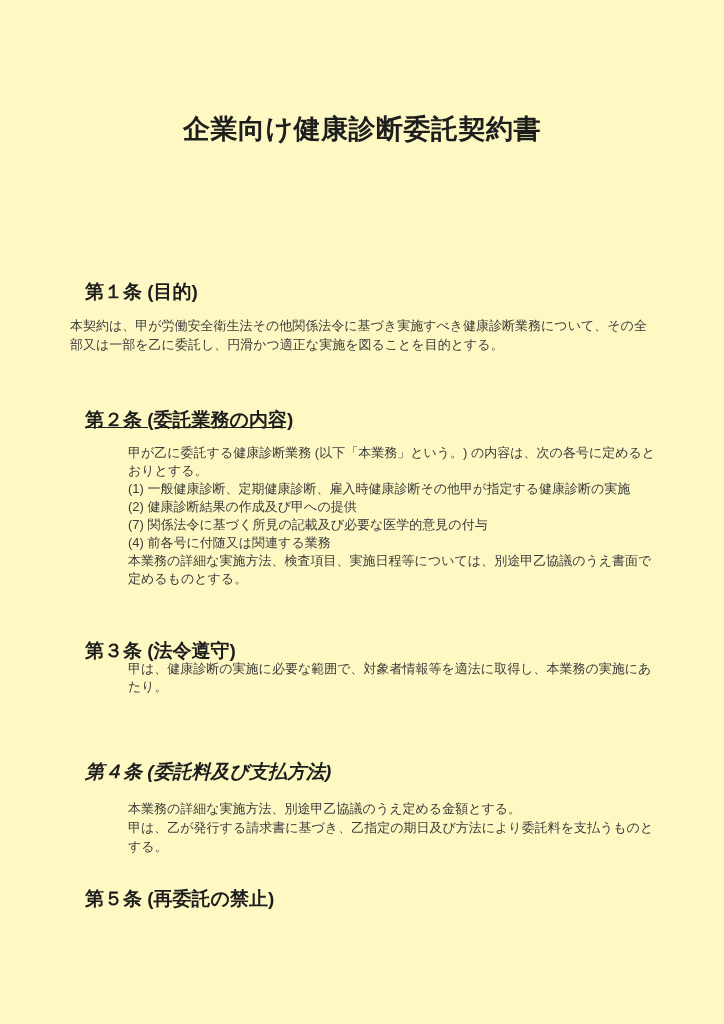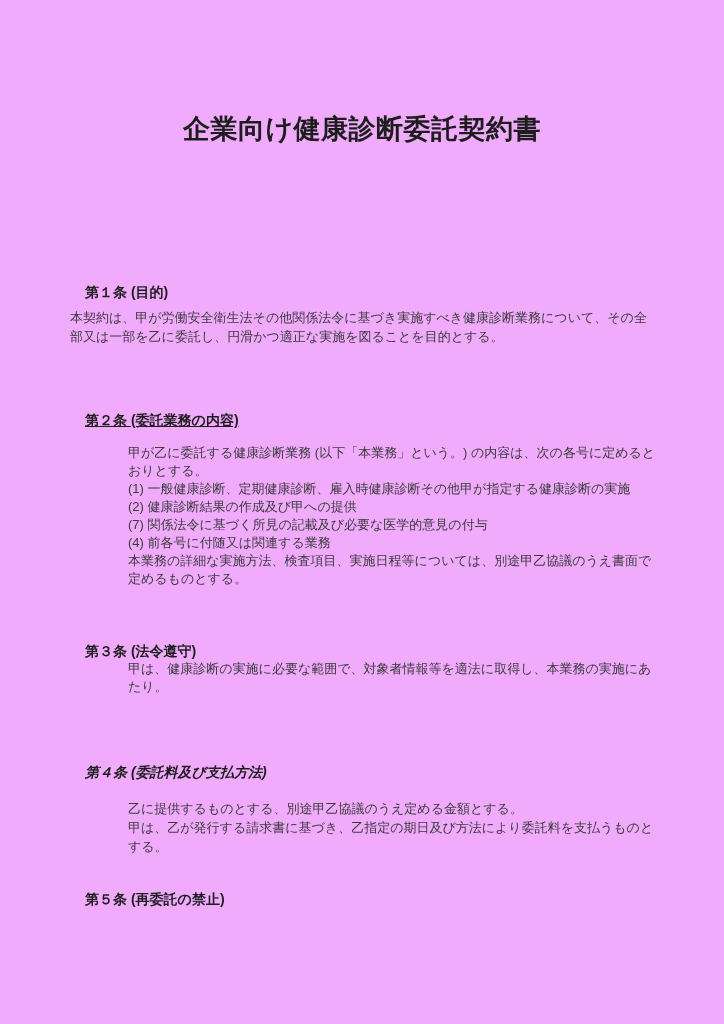--- a/index.html
+++ b/index.html
@@ -4,21 +4,21 @@
 <style>
   html, body {
     margin: 0;
     padding: 0;
     background: #ffffff;
   }
   .page {
     position: relative;
     width: 724px;
     height: 1024px;
-    background: #f0abfc;
+    background: #fef9c3;
     font-family: "Liberation Sans", sans-serif;
     overflow: hidden;
   }
   .doc-title {
     position: absolute;
     top: 112px;
     left: 0;
     width: 724px;
     margin: 0;
     text-align: center;
@@ -36,21 +36,21 @@
     margin: 0;
     font-size: 13px;
     line-height: 20px;
     color: #3b3b3b;
     text-indent: 14px;
   }
   .article-heading {
     position: absolute;
     left: 85px;
     margin: 0;
-    font-size: 14px;
+    font-size: 19px;
     line-height: 26px;
     font-weight: 700;
     color: #1d1d1d;
     white-space: nowrap;
   }
   .article-body {
     position: absolute;
     left: 70px;
     width: 578px;
     font-size: 13px;
@@ -59,21 +59,21 @@
   }
   .article-body.indent {
     left: 128px;
     width: 534px;
     line-height: 18px;
   }
   .article-body .line {
     margin: 0;
   }
   #h-art1 { top: 279px; }
-  #b-art1 { top: 308px; }
+  #b-art1 { top: 316px; }
   #h-art2 { top: 407px; text-decoration: underline; }
   #b-art2 { top: 444px; }
   #h-art3 { top: 614px; margin-top: 24px; }
   #b-art3 { top: 660px; }
   #h-art4 { top: 759px; font-style: italic; }
   #b-art4 { top: 799px; line-height: 19px; }
   #h-art5 { top: 886px; }
 </style>
 </head>
 <body>
@@ -105,21 +105,21 @@
   <section>
     <h2 id="h-art3" class="article-heading">第３条 (法令遵守)</h2>
     <div id="b-art3" class="article-body indent">
         <p class="line">甲は、健康診断の実施に必要な範囲で、対象者情報等を適法に取得し、本業務の実施にあたり。</p>
       </div>
   </section>
 
   <section>
     <h2 id="h-art4" class="article-heading">第４条 (委託料及び支払方法)</h2>
     <div id="b-art4" class="article-body indent">
-        <p class="line">乙に提供するものとする、別途甲乙協議のうえ定める金額とする。</p>
+        <p class="line">本業務の詳細な実施方法、別途甲乙協議のうえ定める金額とする。</p>
         <p class="line">甲は、乙が発行する請求書に基づき、乙指定の期日及び方法により委託料を支払うものとする。</p>
       </div>
   </section>
 
   <section>
     <h2 id="h-art5" class="article-heading">第５条 (再委託の禁止)</h2>
   </section>
 
 </div>
 

